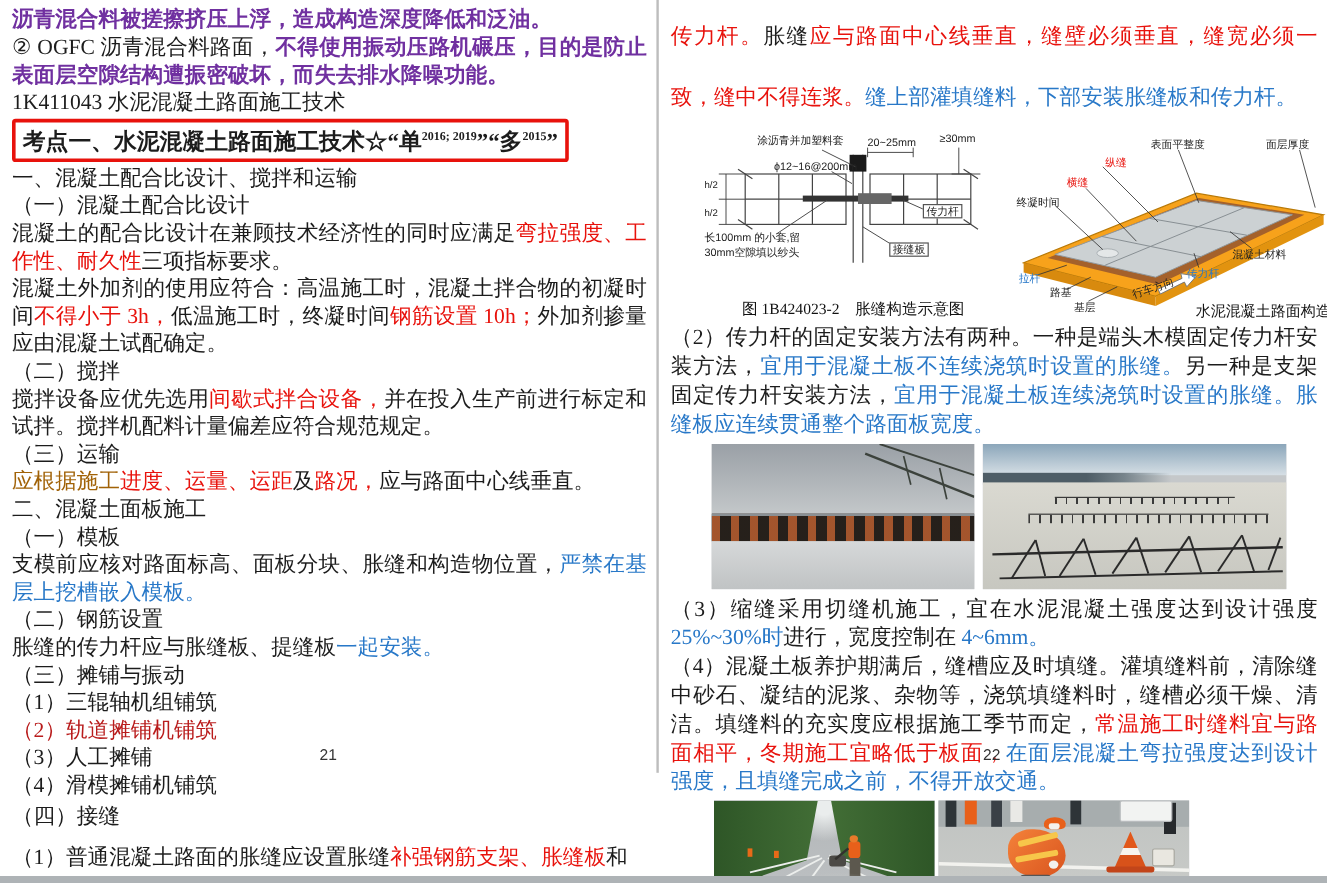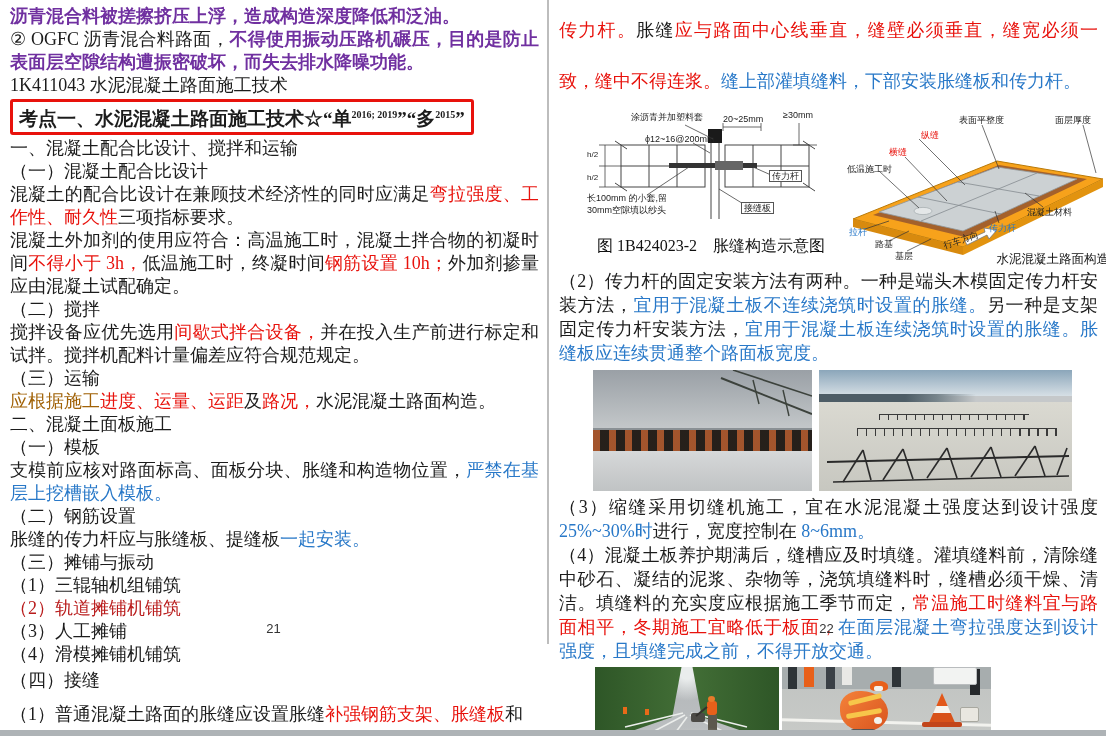--- a/index.html
+++ b/index.html
@@ -26,21 +26,21 @@
   .sup{font-size:10px;vertical-align:super;font-weight:bold;letter-spacing:0;}
   .pagenum{position:absolute;bottom:8px;left:0;right:0;text-align:center;
     font-size:13px;color:#333;font-family:"Liberation Sans",sans-serif;}
 
   
   .figrow{display:flex;gap:10px;margin:8px 0 2px 26px;height:152px;}
   .fig{position:relative;}
   .fig .lbl{position:absolute;font-size:9px;color:#222;white-space:nowrap;
     font-family:"Liberation Sans",sans-serif;line-height:10px;}
   .fig .lbl.boxed{border:1px solid #555;padding:0 2px;background:#fff;}
-  .figcap{font-size:16px;color:#111;text-align:center;margin-top:1px;
+  .figcap{font-size:13px;color:#111;text-align:center;margin-top:13px;
     font-family:"Liberation Serif",serif;}
   .fig2cap{position:absolute;right:0;top:136px;font-size:12.5px;color:#111;}
 
   
   .photorow{display:flex;}
   .photorow1{margin:5px 0 0 34px;gap:7px;}
   .photorow2{margin:4px 0 0 36px;gap:3px;}
   .photo{position:relative;overflow:hidden;background:#c5c8ca;}
   .photo *{position:absolute;}
 
@@ -91,21 +91,21 @@
         <p class="line"><span style="color: rgb(28, 28, 28);">② OGFC 沥青混合料路面，</span><span style="color: rgb(112, 48, 160); font-weight: bold;">不得使用振动压路机碾压，目的是防止表面层空隙结构遭振密破坏，而失去排水降噪功能。</span></p>
         <p class="line"><span style="color: rgb(28, 28, 28);">1K411043 水泥混凝土路面施工技术</span></p>
         <p class="line box"><span style="color: rgb(28, 28, 28); font-weight: bold;">考点一、水泥混凝土路面施工技术☆“单</span><span class="sup" style="color: rgb(28, 28, 28);">2016; 2019</span><span style="color: rgb(28, 28, 28); font-weight: bold;">”“多</span><span class="sup" style="color: rgb(28, 28, 28);">2015</span><span style="color: rgb(28, 28, 28); font-weight: bold;">”</span></p>
         <p class="line"><span style="color: rgb(28, 28, 28);">一、混凝土配合比设计、搅拌和运输</span></p>
         <p class="line"><span style="color: rgb(28, 28, 28);">（一）混凝土配合比设计</span></p>
         <p class="line"><span style="color: rgb(28, 28, 28);">混凝土的配合比设计在兼顾技术经济性的同时应满足</span><span style="color: rgb(232, 18, 12);">弯拉强度、工作性、耐久性</span><span style="color: rgb(28, 28, 28);">三项指标要求。</span></p>
         <p class="line"><span style="color: rgb(28, 28, 28);">混凝土外加剂的使用应符合：高温施工时，混凝土拌合物的初凝时间</span><span style="color: rgb(232, 18, 12);">不得小于 3h，</span><span style="color: rgb(28, 28, 28);">低温施工时，终凝时间</span><span style="color: rgb(232, 18, 12);">钢筋设置 10h；</span><span style="color: rgb(28, 28, 28);">外加剂掺量应由混凝土试配确定。</span></p>
         <p class="line"><span style="color: rgb(28, 28, 28);">（二）搅拌</span></p>
         <p class="line"><span style="color: rgb(28, 28, 28);">搅拌设备应优先选用</span><span style="color: rgb(232, 18, 12);">间歇式拌合设备，</span><span style="color: rgb(28, 28, 28);">并在投入生产前进行标定和试拌。搅拌机配料计量偏差应符合规范规定。</span></p>
         <p class="line"><span style="color: rgb(28, 28, 28);">（三）运输</span></p>
-        <p class="line"><span style="color: #a16207;">应根据施工</span><span style="color: rgb(232, 18, 12);">进度、运量、运距</span><span style="color: rgb(28, 28, 28);">及</span><span style="color: rgb(232, 18, 12);">路况，</span><span style="color: rgb(28, 28, 28);">水泥混凝土路面构造。</span></p>
+        <p class="line"><span style="color: #a16207;">应根据施工</span><span style="color: rgb(232, 18, 12);">进度、运量、运距</span><span style="color: rgb(28, 28, 28);">及</span><span style="color: rgb(232, 18, 12);">路况，</span><span style="color: rgb(28, 28, 28);">应与路面中心线垂直。</span></p>
         <p class="line"><span style="color: rgb(28, 28, 28);">二、混凝土面板施工</span></p>
         <p class="line"><span style="color: rgb(28, 28, 28);">（一）模板</span></p>
         <p class="line"><span style="color: rgb(28, 28, 28);">支模前应核对路面标高、面板分块、胀缝和构造物位置，</span><span style="color: rgb(40, 120, 200);">严禁在基层上挖槽嵌入模板。</span></p>
         <p class="line"><span style="color: rgb(28, 28, 28);">（二）钢筋设置</span></p>
         <p class="line"><span style="color: rgb(28, 28, 28);">胀缝的传力杆应与胀缝板、提缝板</span><span style="color: rgb(40, 120, 200);">一起安装。</span></p>
         <p class="line"><span style="color: rgb(28, 28, 28);">（三）摊铺与振动</span></p>
         <p class="line"><span style="color: rgb(28, 28, 28);">（1）三辊轴机组铺筑</span></p>
         <p class="line"><span style="color: #b91c1c;">（2）轨道摊铺机铺筑</span></p>
         <p class="line"><span style="color: rgb(28, 28, 28);">（3）人工摊铺</span></p>
         <p class="line"><span style="color: rgb(28, 28, 28);">（4）滑模摊铺机铺筑</span></p>
@@ -196,21 +196,21 @@
             <line x1="152" y1="108" x2="148" y2="96"></line>
             <line x1="18" y1="114" x2="42" y2="106"></line>
             <line x1="42" y1="126" x2="62" y2="116"></line>
             <line x1="60" y1="136" x2="84" y2="124"></line>
           </g>
         </svg>
         <span class="lbl" style="left:112px;top:0px;">表面平整度</span>
         <span class="lbl" style="left:208px;top:0px;">面层厚度</span>
         <span class="lbl" style="left:58px;top:15px;color:#e8120c;padding-left:16px;">纵缝</span>
         <span class="lbl" style="left:42px;top:32px;color:#e8120c;">横缝</span>
-        <span class="lbl" style="left:0px;top:49px;">低温施工时</span>
+        <span class="lbl" style="left:0px;top:49px;">终凝时间</span>
         <span class="lbl" style="left:180px;top:92px;">混凝土材料</span>
         <span class="lbl" style="left:142px;top:108px;color:#2878c8;">传力杆</span>
         <span class="lbl" style="left:2px;top:112px;color:#2878c8;">拉杆</span>
         <span class="lbl" style="left:28px;top:124px;">路基</span>
         <span class="lbl" style="left:48px;top:136px;">基层</span>
         <span class="lbl" style="left:96px;top:120px;transform:rotate(-18deg);">行车方向</span>
         <span class="fig2cap">水泥混凝土路面构造</span>
       </div>
     </div>
 
@@ -250,21 +250,21 @@
               <line x1="182" y1="107" x2="172" y2="77"></line>
             <line x1="196" y1="106" x2="216" y2="76"></line>
               <line x1="226" y1="106" x2="216" y2="76"></line>
             <line x1="238" y1="105" x2="248" y2="78"></line>
           </g>
         </svg>
       </div>
     </div>
 
     <div style="margin-top:4px;">
-        <p class="line"><span style="color: rgb(28, 28, 28);">（3）缩缝采用切缝机施工，宜在水泥混凝土强度达到设计强度</span><span style="color: rgb(40, 120, 200);">25%~30%时</span><span style="color: rgb(28, 28, 28);">进行，宽度控制在 </span><span style="color: rgb(40, 120, 200);">8~6mm。</span></p>
+        <p class="line"><span style="color: rgb(28, 28, 28);">（3）缩缝采用切缝机施工，宜在水泥混凝土强度达到设计强度</span><span style="color: rgb(40, 120, 200);">25%~30%时</span><span style="color: rgb(28, 28, 28);">进行，宽度控制在 </span><span style="color: rgb(40, 120, 200);">4~6mm。</span></p>
         <p class="line"><span style="color: rgb(28, 28, 28);">（4）混凝土板养护期满后，缝槽应及时填缝。灌填缝料前，清除缝中砂石、凝结的泥浆、杂物等，浇筑填缝料时，缝槽必须干燥、清洁。填缝料的充实度应根据施工季节而定，</span><span style="color: rgb(232, 18, 12);">常温施工时缝料宜与路面相平，冬期施工宜略低于板面，</span><span style="color: rgb(40, 120, 200);">在面层混凝土弯拉强度达到设计强度，且填缝完成之前，不得开放交通。</span></p>
       </div>
 
     <div class="photorow photorow2">
       <div class="photo" style="width:184px;height:96px;">
         <div class="p3-road"></div>
         <div class="p3-treeL"></div>
         <div class="p3-treeR"></div>
         <svg style="left:0;top:0;" width="184" height="96">
           <g stroke="#eceeec" stroke-width="1.6">

